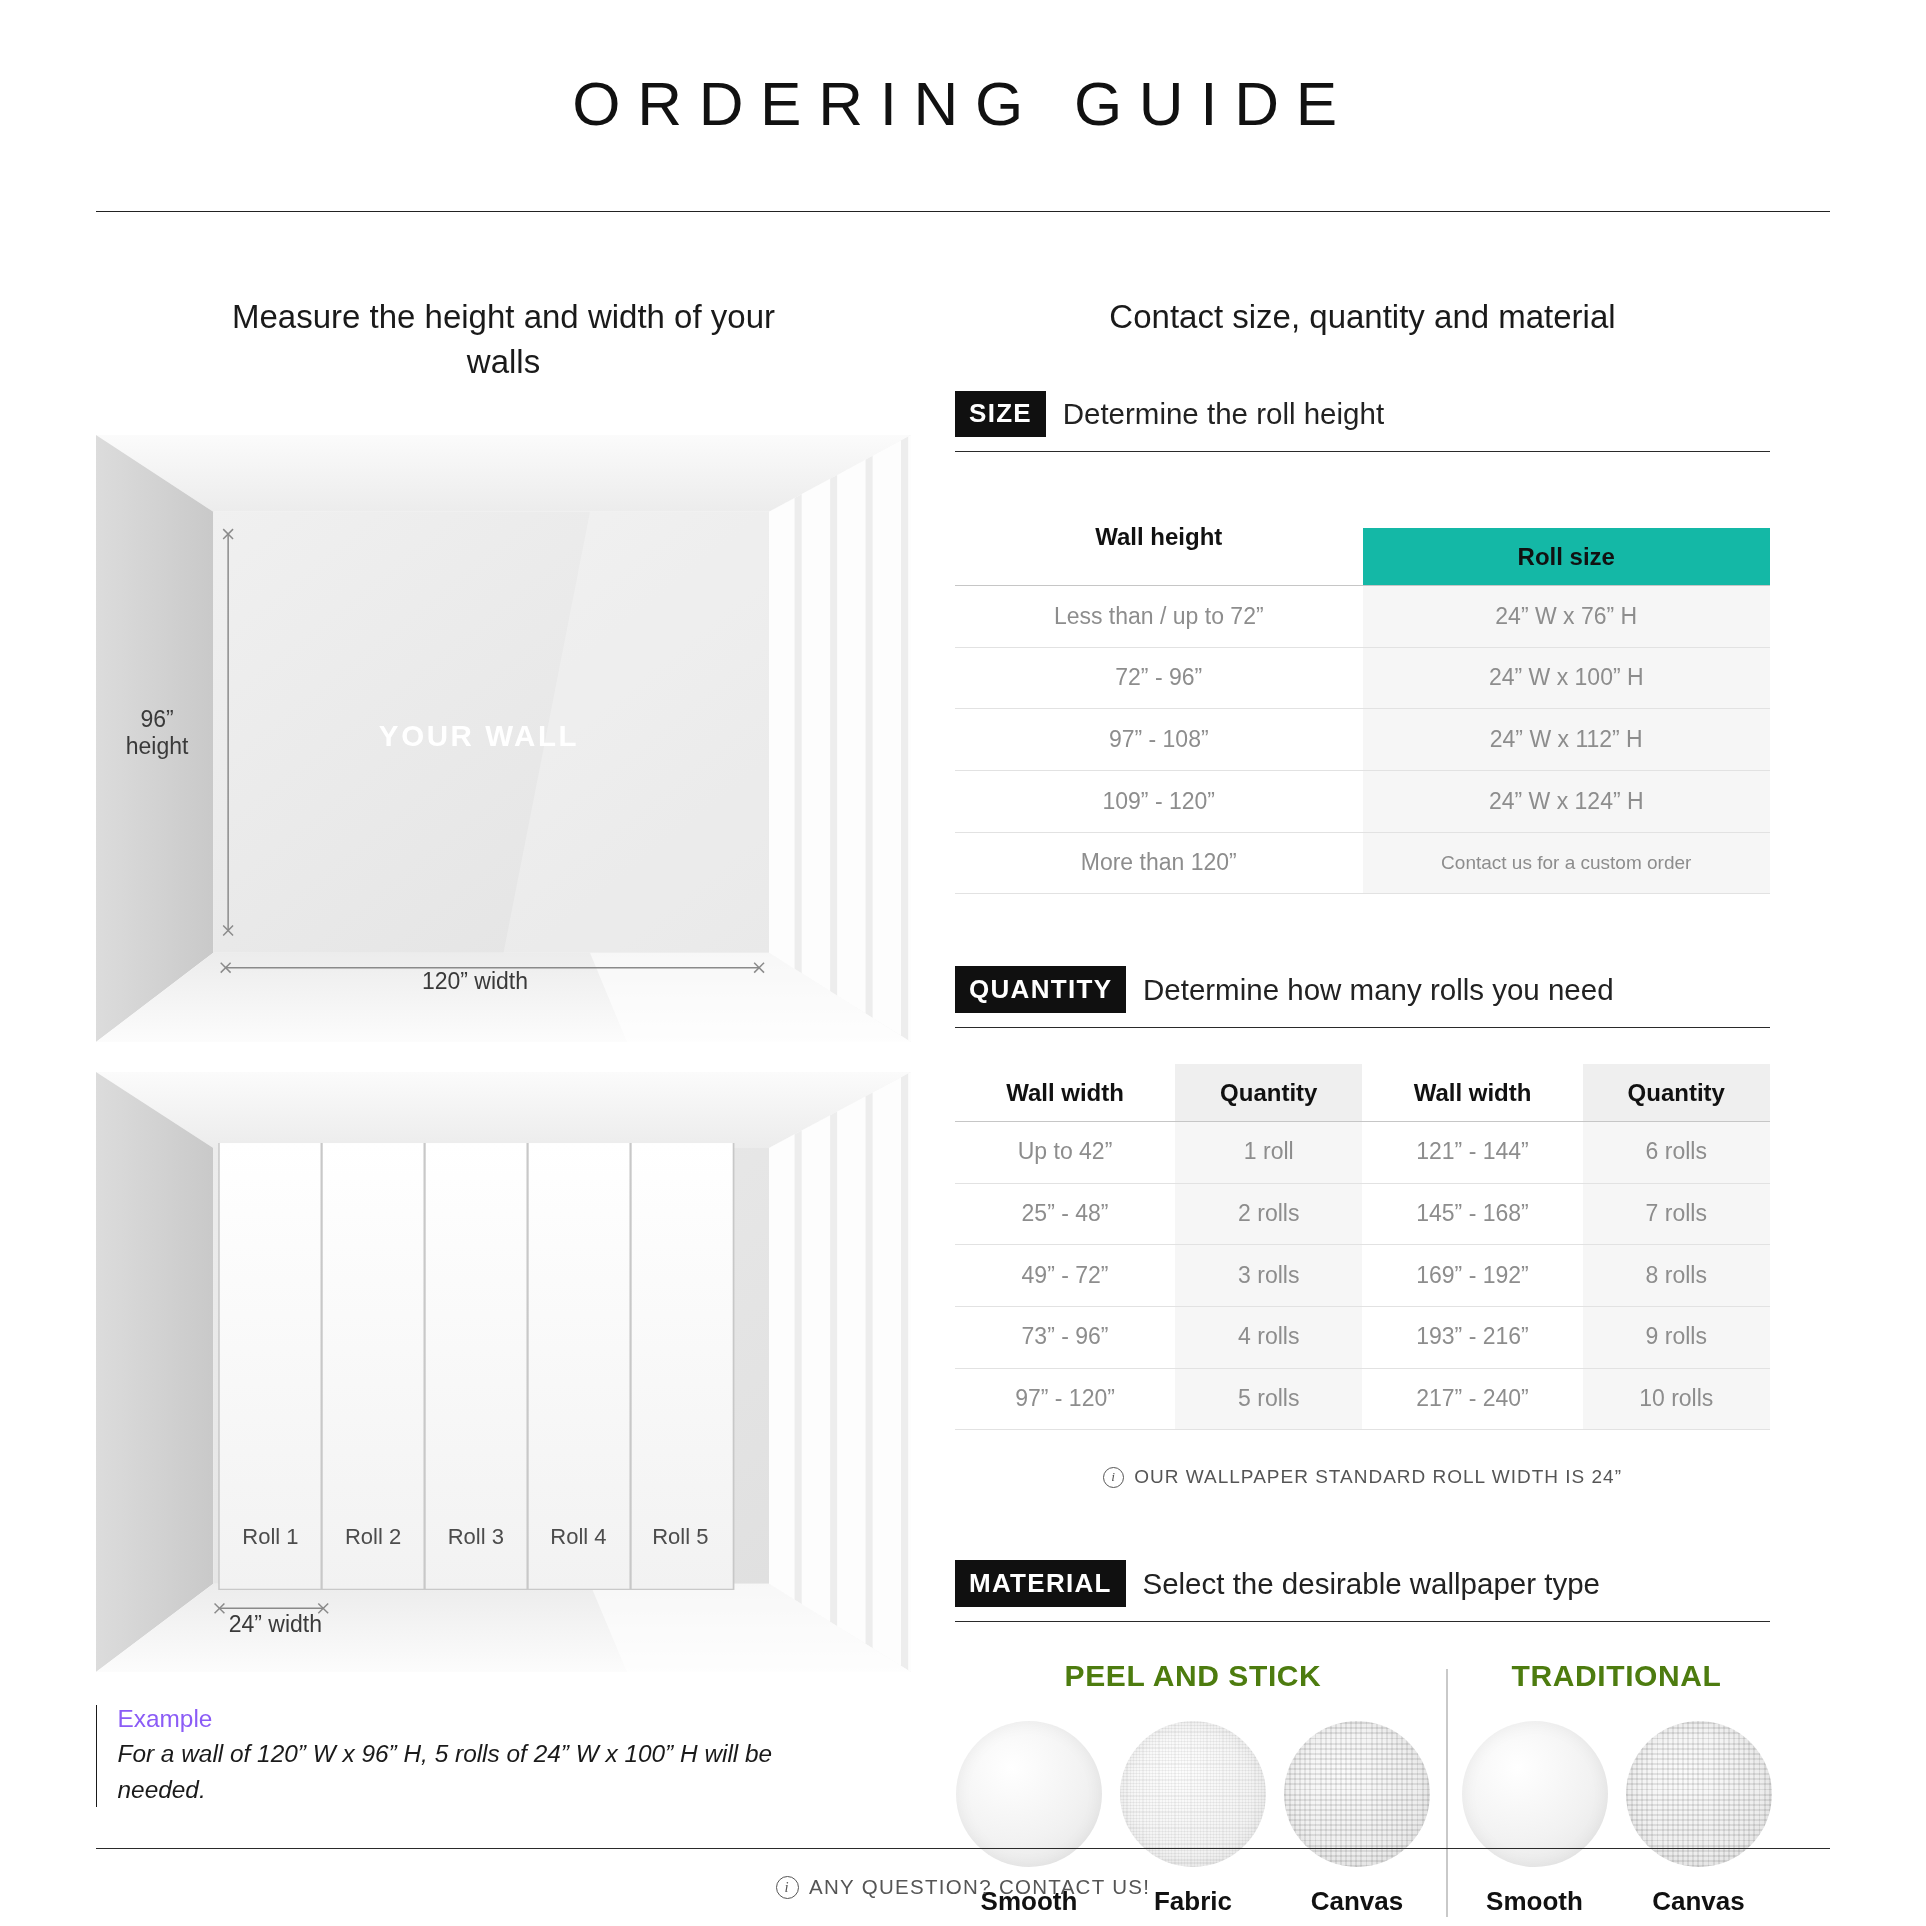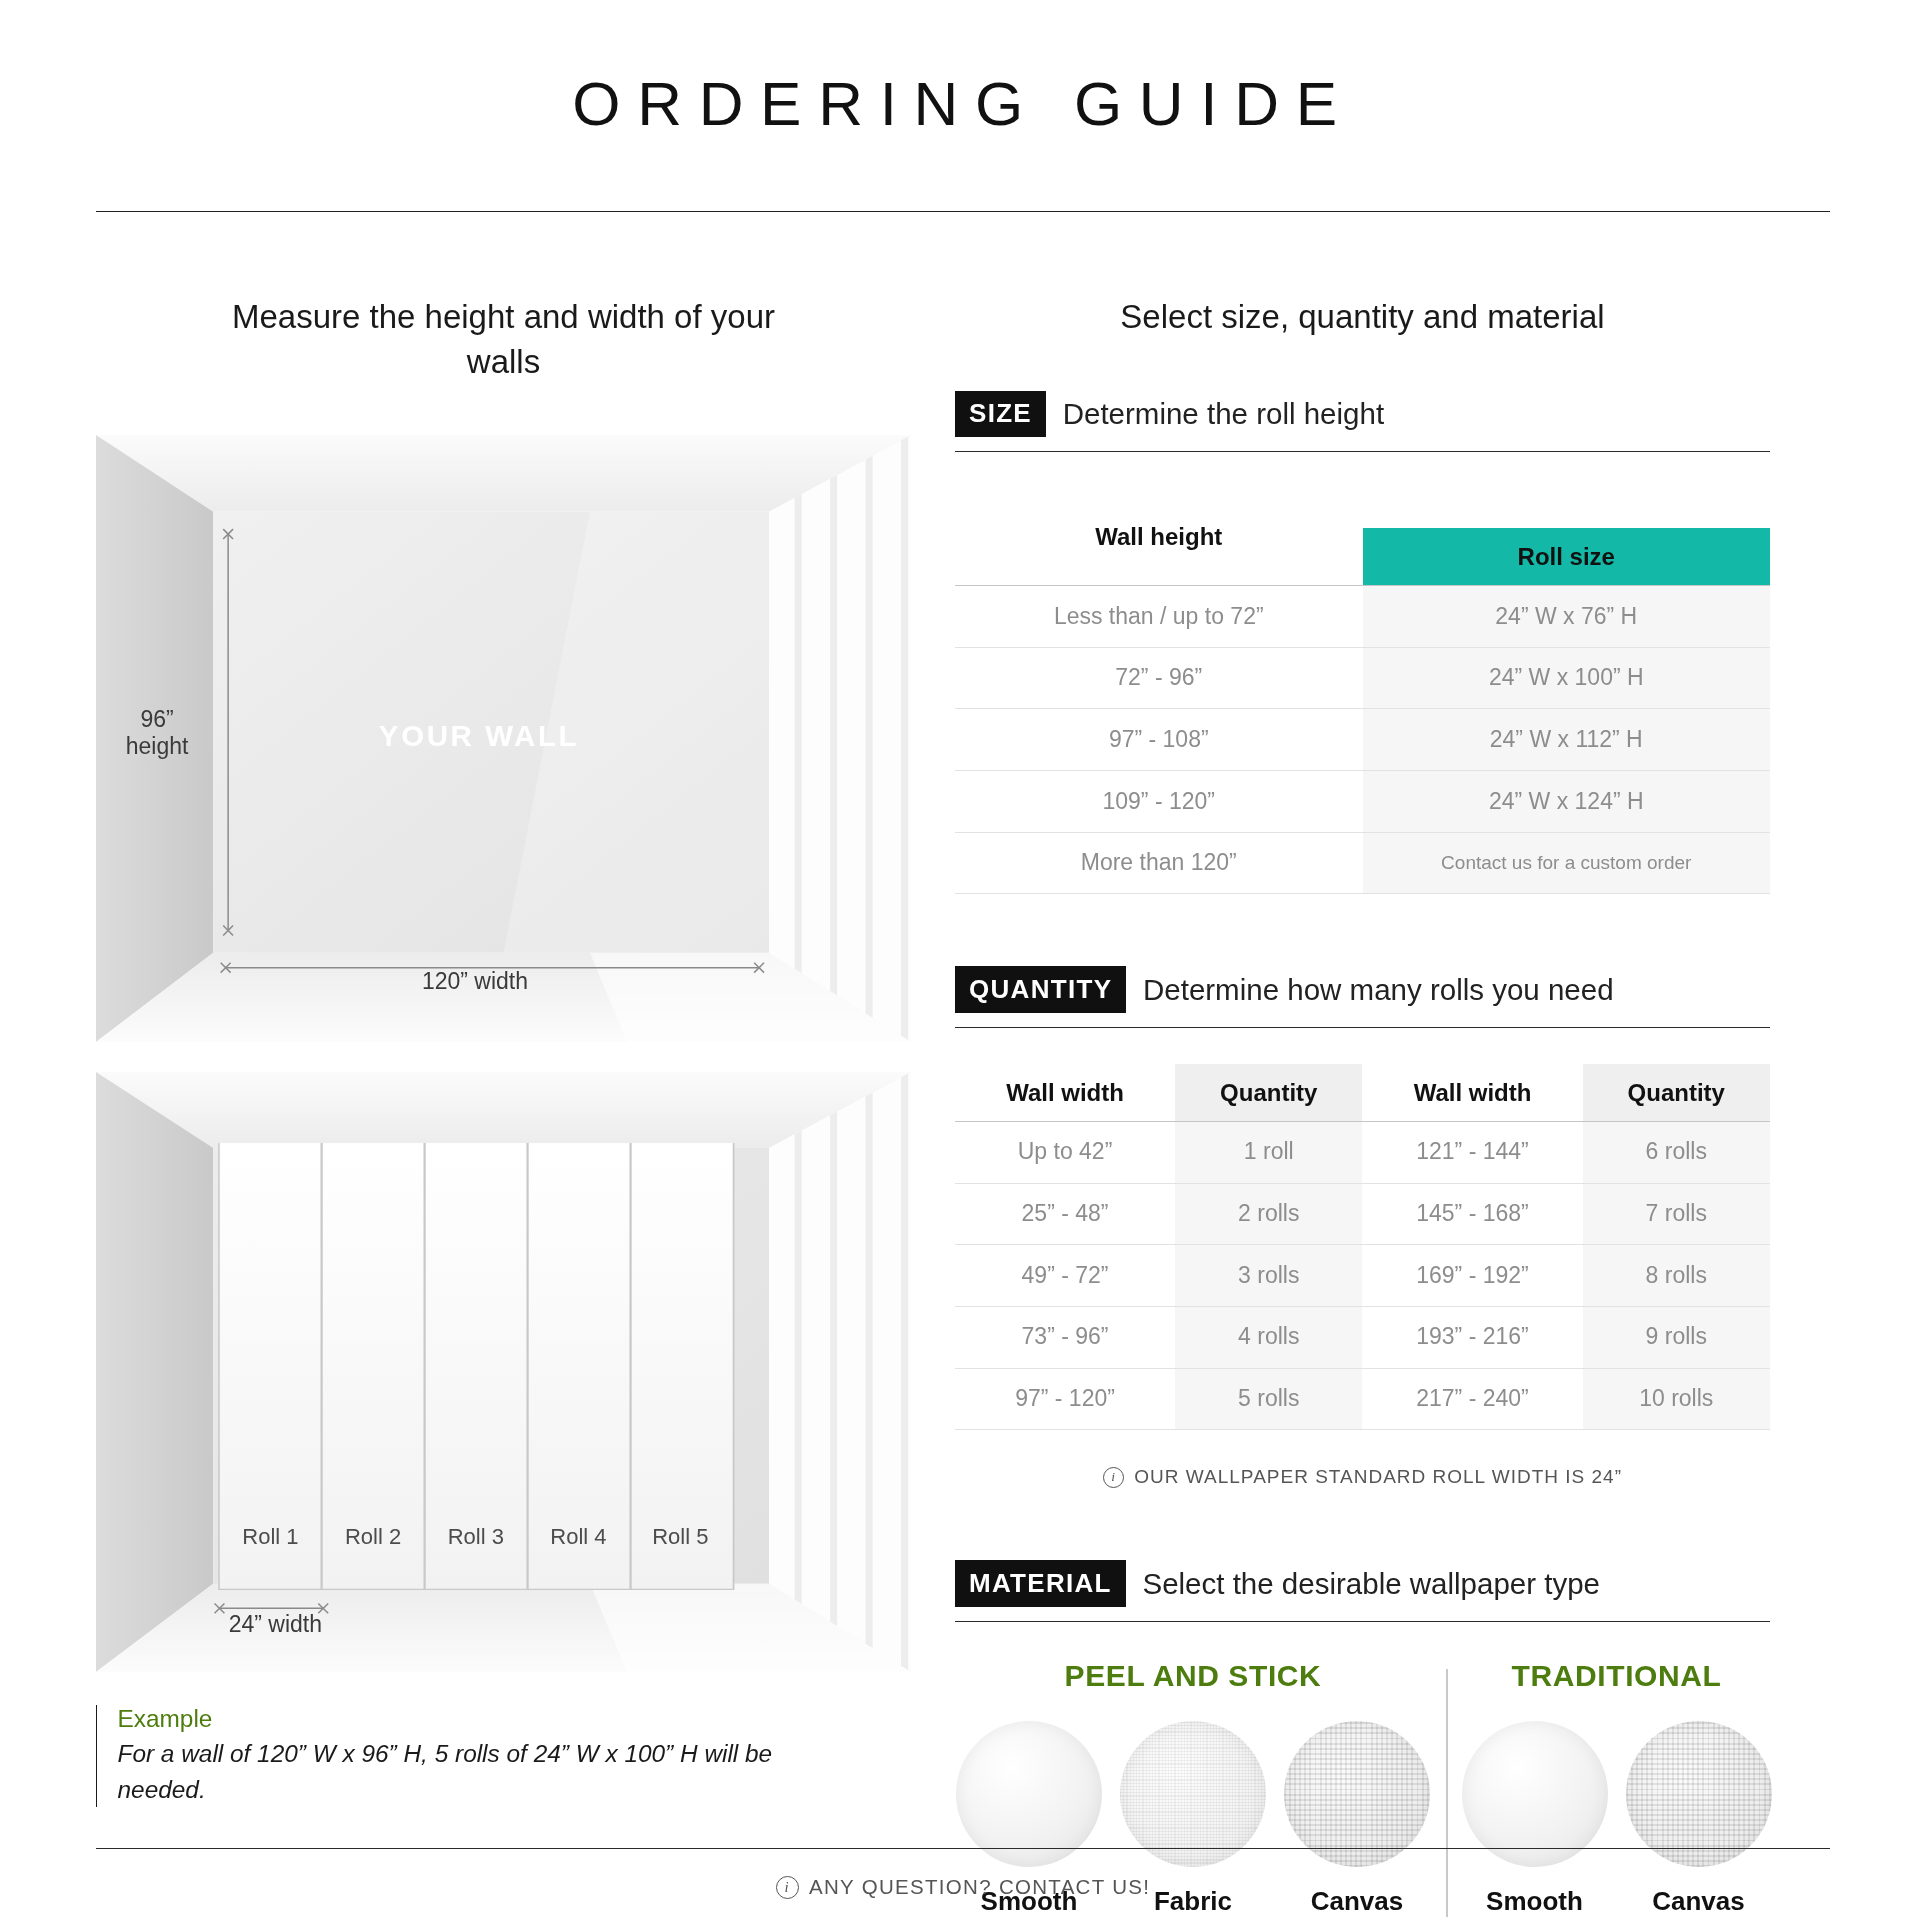--- a/index.html
+++ b/index.html
@@ -19,21 +19,21 @@
   .scene-1 { height:607px; }
   .scene-2 { height:600px; margin-top:29.5px; }
   .scene svg { position:absolute; inset:0; width:100%; height:100%; }
   .overlay { position:absolute; transform:translate(-50%,-50%); text-align:center; }
   .lbl-dim { font-size:23px; color:#3a3a3a; }
   .lbl-wall { font-size:29.5px; font-weight:700; letter-spacing:2.6px; color:#ffffff; }
   .lbl-roll { font-size:22px; color:#4c4c4c; }
 
   
   .example { margin-top:33px; border-left:1.9px solid #1a1a1a; padding-left:20.5px; max-width:738px; }
-  .example-title { font-size:24.4px; color:#4d7c0f; margin-bottom:3.9px; }
+  .example-title { font-size:24.4px; color:#8b5cf6; margin-bottom:3.9px; }
   .example-text { font-size:24.4px; line-height:1.45; color:#1a1a1a;font-style:italic; }
 
   
   .section { margin-top:0; }
   .section + .section { margin-top:72px; }
   .section-head { display:flex; align-items:center; gap:16.7px; border-bottom:1.3px solid #2a2a2a; padding-bottom:14px; }
   .badge { background:#101010; color:#ffffff; font-size:26px; font-weight:700; letter-spacing:1.3px; padding:7.7px 14px; }
   .section-subtitle { font-size:29.5px; color:#222; }
 
   
@@ -206,21 +206,21 @@
         <div class="overlay lbl-dim" style="left:22%; top:92%;">24” width</div>
       </div>
 
       <div class="example">
         <div class="example-title">Example</div>
         <div class="example-text">For a wall of 120” W x 96” H, 5 rolls of 24” W x 100” H will be needed.</div>
       </div>
     </div>
 
     <div class="col">
-      <div class="col-heading">Select size, quantity and material</div>
+      <div class="col-heading">Contact size, quantity and material</div>
 
       <div class="section">
         <div class="section-head">
           <span class="badge">SIZE</span>
           <span class="section-subtitle">Determine the roll height</span>
         </div>
         <div class="tbl">
           <div class="trow head-row">
             <div class="tcell head size-c1">Wall height</div>
             <div class="tcell head size-c2">Roll size</div>

